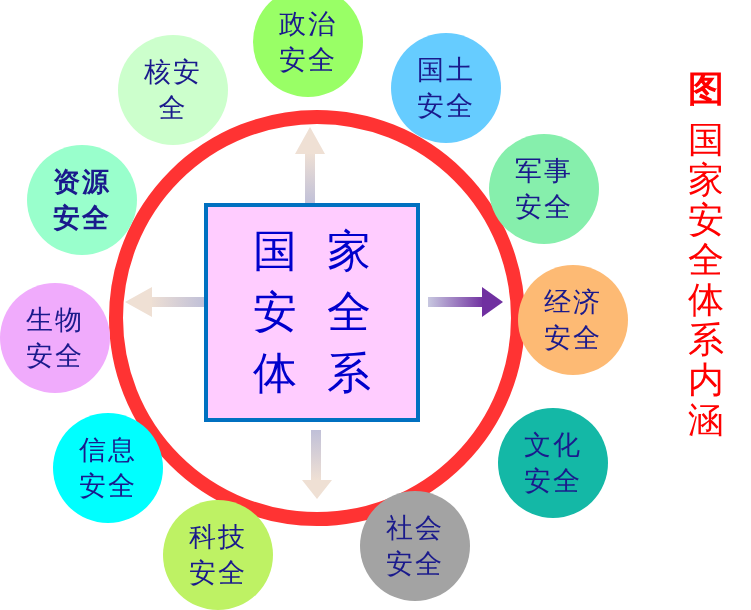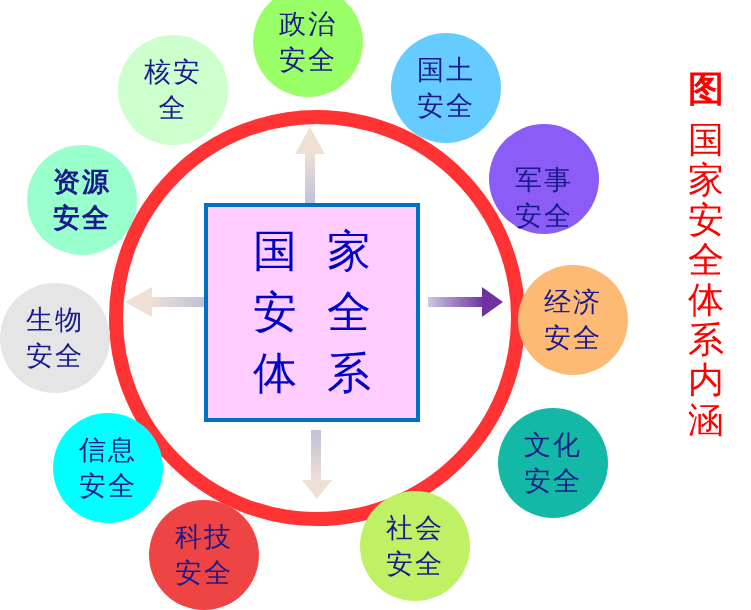--- a/index.html
+++ b/index.html
@@ -67,45 +67,45 @@
 
   <div id="bubbles">
       <div class="bubble" style="left: 253px; top: -13px; width: 110px; height: 110px; background: rgb(153, 255, 102);">
         <span>政治</span>
         <span>安全</span>
       </div>
       <div class="bubble" style="left: 391px; top: 33px; width: 110px; height: 110px; background: rgb(102, 204, 255);">
         <span>国土</span>
         <span>安全</span>
       </div>
-      <div class="bubble" style="left: 489px; top: 124px; width: 110px; height: 110px; background: #8b5cf6; justify-content: flex-end;">
+      <div class="bubble" style="left: 489px; top: 134px; width: 110px; height: 110px; background: #86efac;">
         <span>军事</span>
         <span>安全</span>
       </div>
       <div class="bubble" style="left: 518px; top: 265px; width: 110px; height: 110px; background: #fdba74;">
         <span>经济</span>
         <span>安全</span>
       </div>
       <div class="bubble" style="left: 498px; top: 408px; width: 110px; height: 110px; background: #14b8a6;">
         <span>文化</span>
         <span>安全</span>
       </div>
-      <div class="bubble" style="left: 360px; top: 491px; width: 110px; height: 110px; background: #bef264;">
+      <div class="bubble" style="left: 360px; top: 491px; width: 110px; height: 110px; background: #a3a3a3;">
         <span>社会</span>
         <span>安全</span>
       </div>
-      <div class="bubble" style="left: 149px; top: 500px; width: 110px; height: 110px; background: #ef4444;">
+      <div class="bubble" style="left: 163px; top: 500px; width: 110px; height: 110px; background: #bef264;">
         <span>科技</span>
         <span>安全</span>
       </div>
       <div class="bubble" style="left: 53px; top: 413px; width: 110px; height: 110px; background: rgb(0, 255, 255); align-items: center;">
         <span>信息</span>
         <span>安全</span>
       </div>
-      <div class="bubble" style="left: 0px; top: 283px; width: 110px; height: 110px; background: #e5e5e5;">
+      <div class="bubble" style="left: 0px; top: 283px; width: 110px; height: 110px; background: #f0abfc;">
         <span>生物</span>
         <span>安全</span>
       </div>
       <div class="bubble" style="left: 27px; top: 145px; width: 110px; height: 110px; background: rgb(153, 255, 204); font-weight: bold;">
         <span>资源</span>
         <span>安全</span>
       </div>
       <div class="bubble" style="left: 118px; top: 35px; width: 110px; height: 110px; background: rgb(204, 255, 204);">
         <span>核安</span>
         <span>全</span>

